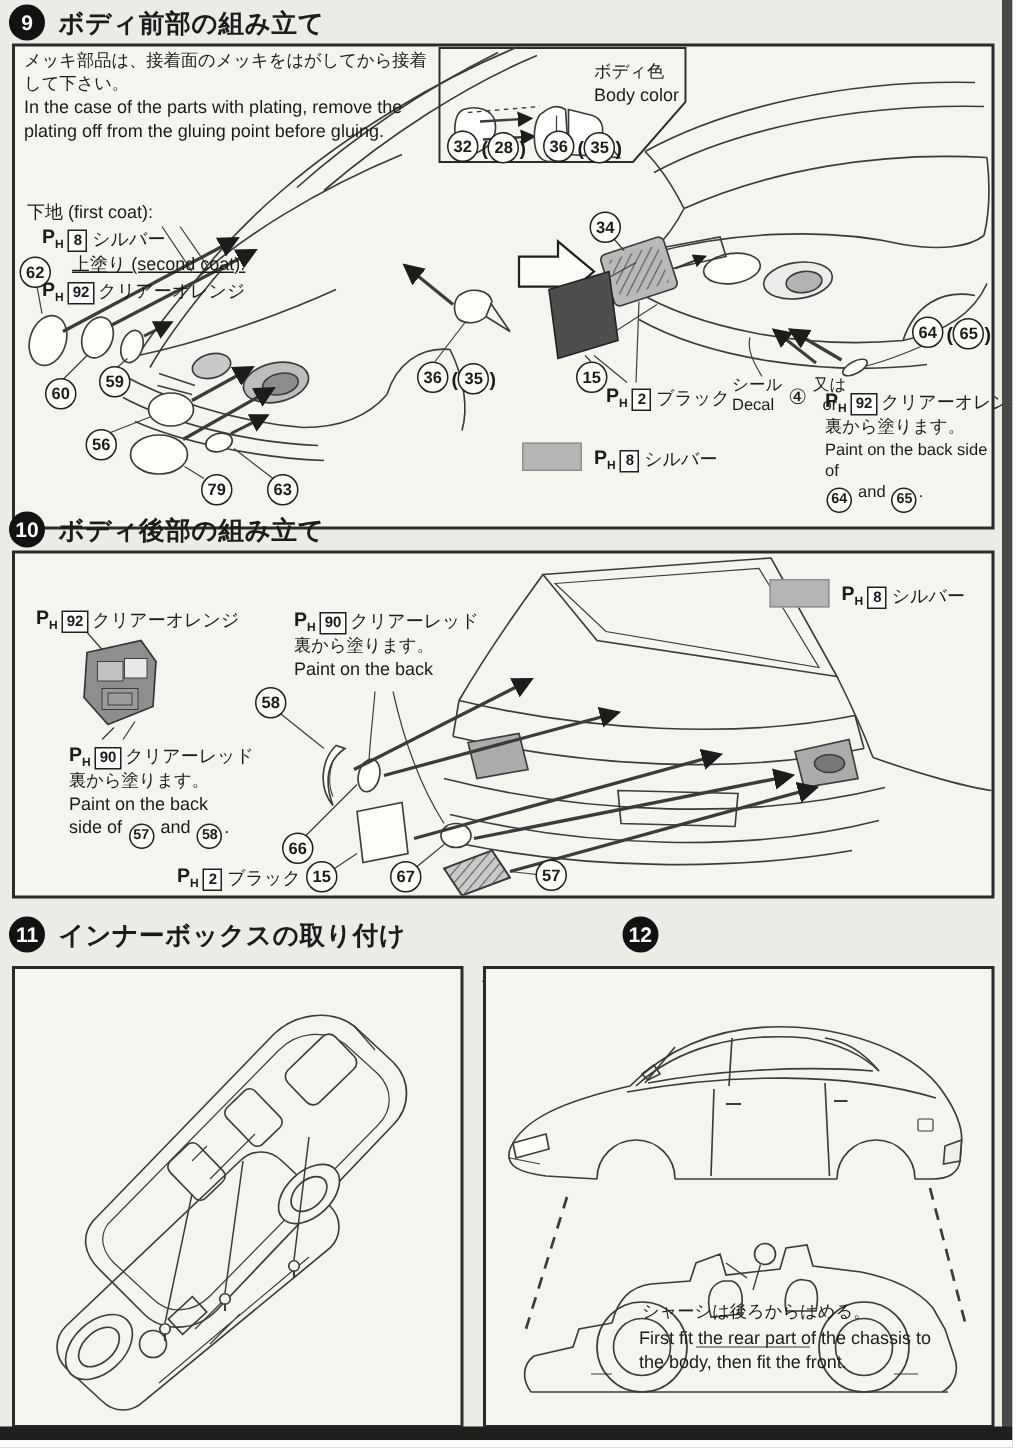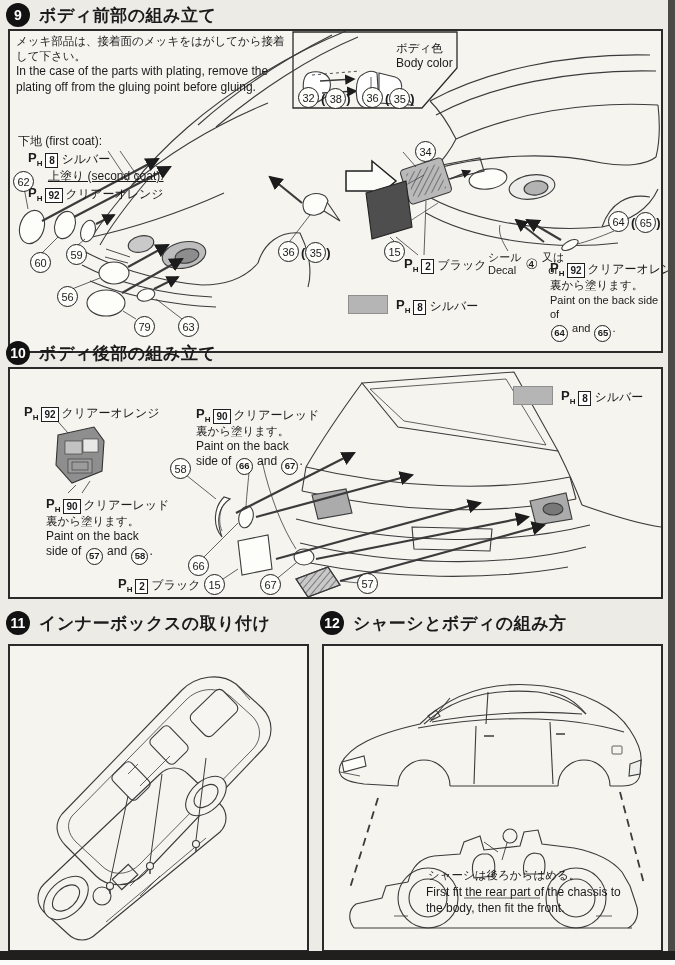--- a/index.html
+++ b/index.html
@@ -19,21 +19,21 @@
   .hdr .t { font-weight:bold; font-size:17px; letter-spacing:.5px; }
   svg.art { position:absolute; inset:0; }
   .ov { position:absolute; } 
   .note { line-height:1.3; }
   .pre { white-space:pre-line; }
   .jp11 { font-size:11.5px; }
   .en12 { font-size:12px; }
   .circ {
     width:21px; height:21px; border:1.6px solid #1f1f1f; border-radius:50%;
     background:#fdfdfa; display:flex; align-items:center; justify-content:center;
-    font-size:11px; font-weight:normal; flex:0 0 auto;
+    font-size:11px; font-weight:bold; flex:0 0 auto;
   }
   .abs { position:absolute; }
   .pw { position:absolute; display:inline-flex; align-items:center; font-size:13px; font-weight:bold; }
   .ci {
     display:inline-flex; width:17px; height:17px; border:1.3px solid #1f1f1f; border-radius:50%;
     background:#fdfdfa; align-items:center; justify-content:center;
     font-size:9.5px; font-weight:bold; vertical-align:-4px; margin:0 1px;
   }
   .paint { display:inline-flex; align-items:flex-end; gap:3px; white-space:nowrap; }
   .pmark { font-weight:bold; font-size:13px; line-height:1; }
@@ -195,21 +195,21 @@
       </div>
     </div>
 
     <div class="ov note jp11" style="left:386px; top:10px; text-align:left;">
       <div>ボディ色</div>
       <div class="en12">Body color</div>
     </div>
     <div class="circ abs" style="left:288px; top:56px;">32</div>
     <div class="pw" style="left:311px; top:57px;">
       <span>(</span>
-        <span class="circ">38</span>
+        <span class="circ">28</span>
         <span>)</span>
     </div>
     <div class="circ abs" style="left:352px; top:56px;">36</div>
     <div class="pw" style="left:375px; top:57px;">
       <span>(</span>
         <span class="circ">35</span>
         <span>)</span>
     </div>
 
     <div class="circ abs" style="left:3px;  top:140px;">62</div>
@@ -217,21 +217,21 @@
     <div class="circ abs" style="left:56px; top:213px;">59</div>
     <div class="circ abs" style="left:47px; top:255px;">56</div>
     <div class="circ abs" style="left:124px; top:285px;">79</div>
     <div class="circ abs" style="left:168px; top:285px;">63</div>
     <div class="circ abs" style="left:268px; top:210px;">36</div>
     <div class="pw" style="left:291px; top:211px;">
       <span>(</span>
         <span class="circ">35</span>
         <span>)</span>
     </div>
-    <div class="circ abs" style="left:405px; top:110px;">34</div>
+    <div class="circ abs" style="left:383px; top:110px;">34</div>
     <div class="circ abs" style="left:374px; top:210px;">15</div>
     <div class="circ abs" style="left:598px; top:180px;">64</div>
     <div class="pw" style="left:621px; top:181px;">
       <span>(</span>
         <span class="circ">65</span>
         <span>)</span>
     </div>
 
     <div class="ov paint" style="left:394px; top:226px;">
       <span class="pmark"><span>P</span><sub>H</sub></span>
@@ -367,26 +367,20 @@
     </div>
 
     <div class="ov note" style="left:186px; top:34px; width:140px;">
       <div class="paint">
         <span class="pmark"><span>P</span><sub>H</sub></span>
         <span class="pcode">90</span>
         <span class="pname">クリアーレッド</span>
       </div>
       <div class="jp11">裏から塗ります。</div>
       <div class="en12">Paint on the back</div>
-      <div class="en12">
-        <span>side of</span>
-        <span class="ci">66</span>
-        <span>and</span>
-        <span class="ci">67</span><span>.</span>
-      </div>
     </div>
 
     <div class="circ abs" style="left:160px; top:89px;">58</div>
     <div class="circ abs" style="left:178px; top:186px;">66</div>
     <div class="circ abs" style="left:194px; top:205px;">15</div>
     <div class="circ abs" style="left:250px; top:205px;">67</div>
     <div class="circ abs" style="left:347px; top:204px;">57</div>
 
     <div class="ov paint" style="left:108px; top:208px;">
       <span class="pmark"><span>P</span><sub>H</sub></span>
@@ -430,21 +424,21 @@
 
         <path d="M118,150 L100,236 M152,128 L140,216 M196,112 L186,194" stroke-width="1"></path>
         <circle cx="100" cy="240" r="3.5" fill="#f5f4ef"></circle>
         <circle cx="140" cy="220" r="3.5" fill="#f5f4ef"></circle>
         <circle cx="186" cy="198" r="3.5" fill="#f5f4ef"></circle>
         <path d="M100,243 L100,248 M140,223 L140,228 M186,201 L186,206" stroke-width="1.4"></path>
       </g>
     </svg>
   </div>
 
-  <div class="hdr" style="left:320px; top:611px;">
+  <div class="hdr" style="left:320px; top:611px;flex-direction:column;">
     <div class="badge">12</div>
     <div class="t">シャーシとボディの組み方</div>
   </div>
 
   <div class="sec-box" style="left:322px; top:644px; width:341px; height:308px;padding-left:28px;">
     <svg class="art" width="337" height="304" viewBox="0 0 337 304">
       <g stroke="#3b3b3b" fill="none" stroke-width="1.1">
 
         <path d="M16,120 C24,100 52,88 96,78 C128,46 170,34 220,40 C262,46 292,62 306,84 C314,96 318,106 317,116 L316,128 C315,136 308,140 298,140 L286,140"></path>
         <path d="M286,140 A26,26 0 0 0 234,140"></path>

